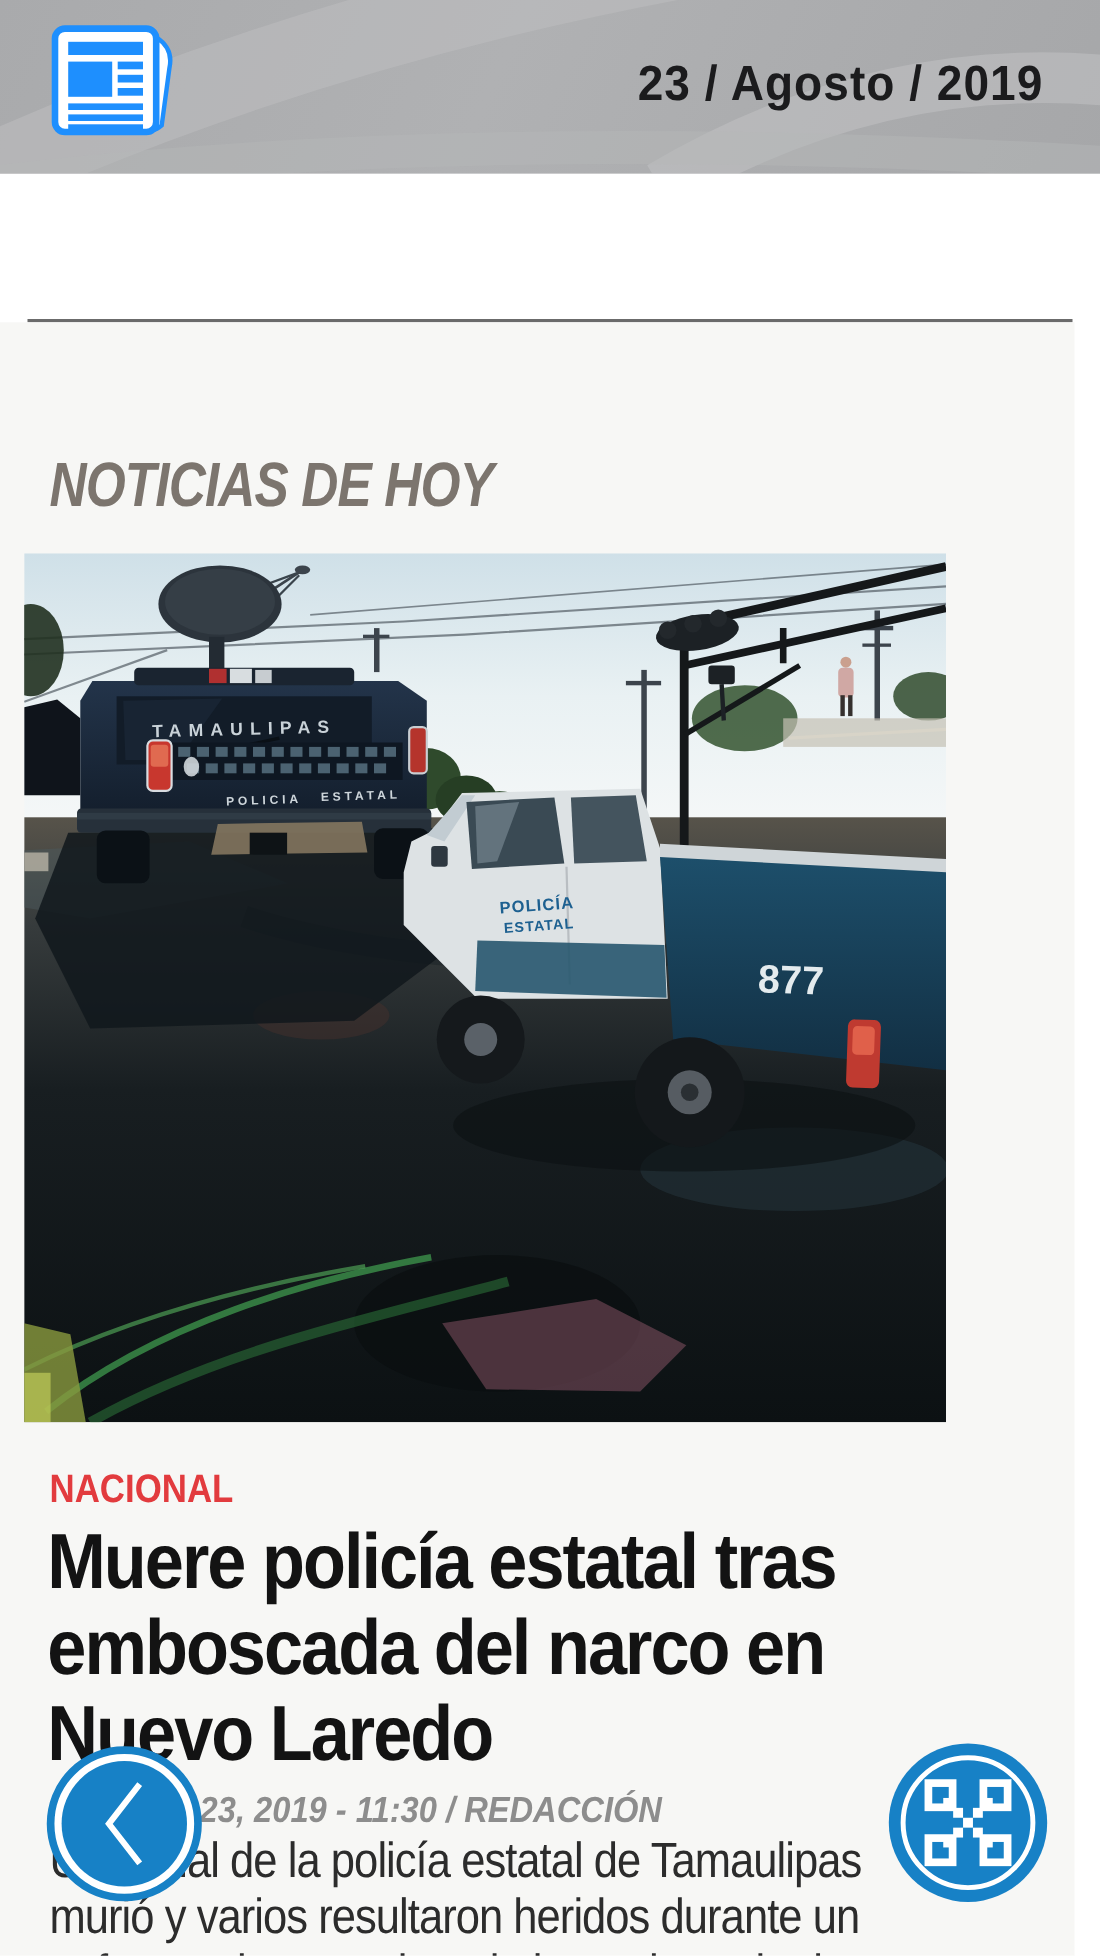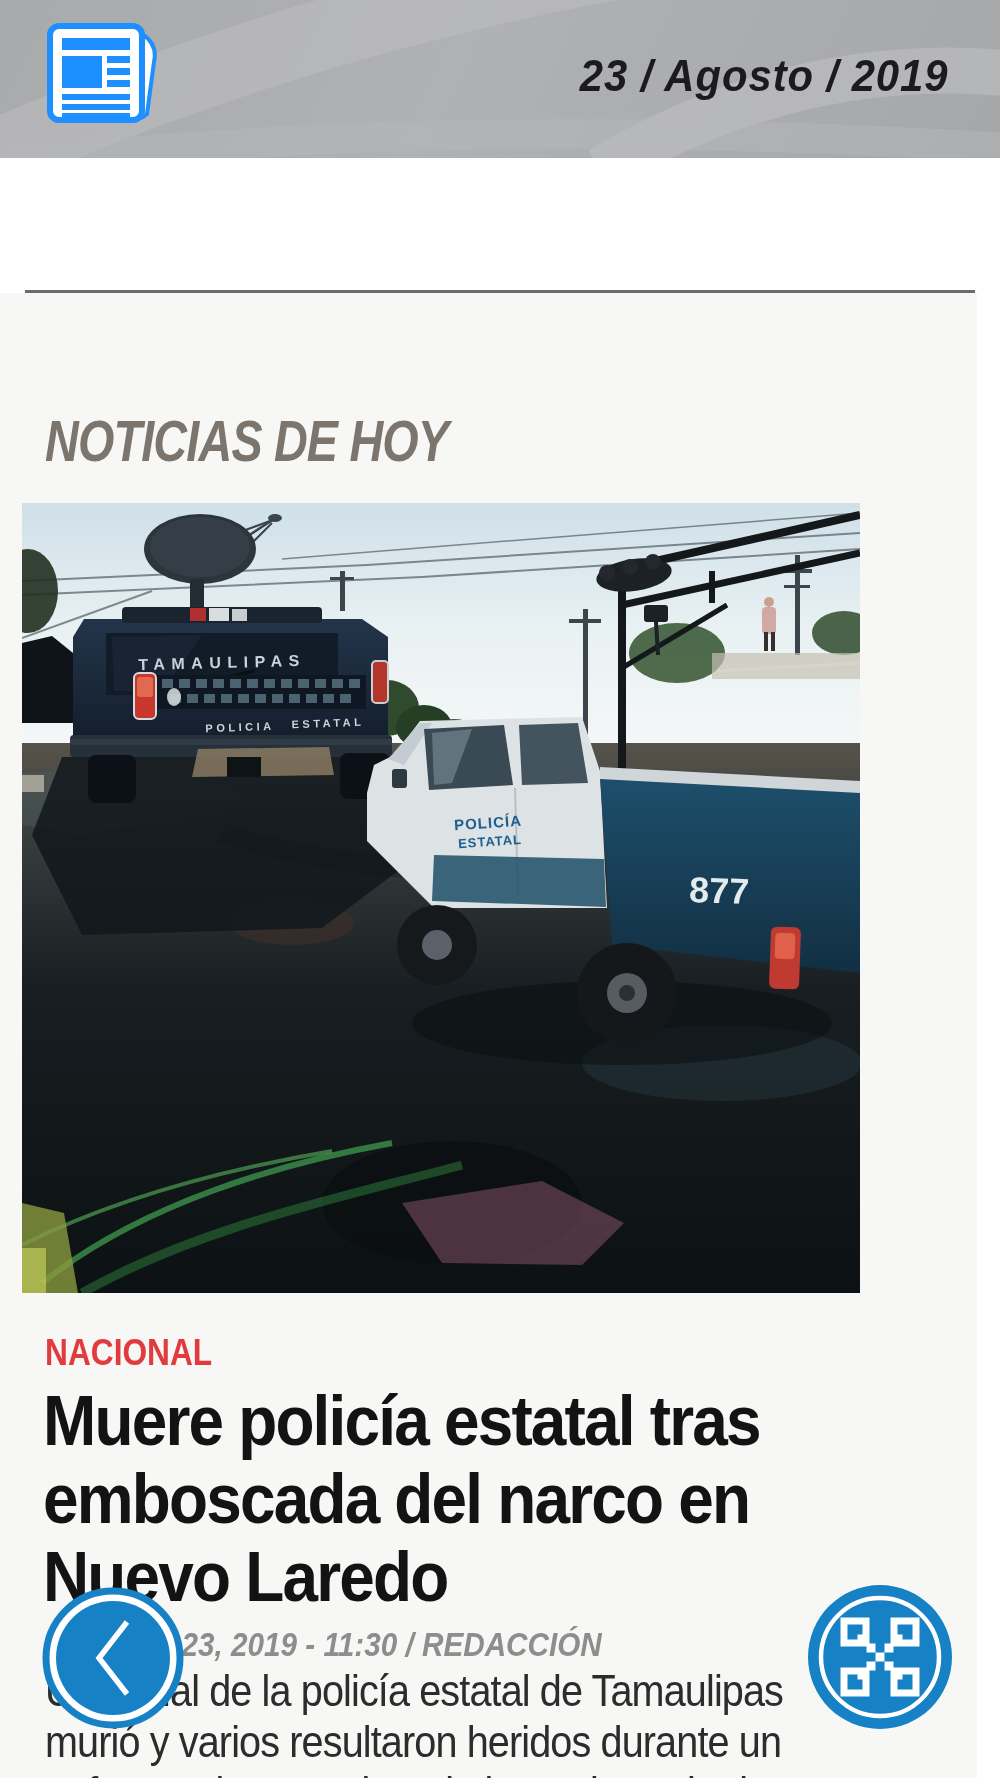--- a/index.html
+++ b/index.html
@@ -3,21 +3,21 @@
 <meta charset="utf-8">
 <style>
   html,body{margin:0;padding:0;}
   body{
     width:1000px;height:1778px;position:relative;overflow:hidden;
     background:#ffffff;font-family:"Liberation Sans",sans-serif;
     -webkit-font-smoothing:antialiased;
   }
   
   .topbar{position:absolute;left:0;top:0;width:1000px;height:158px;
-    background:linear-gradient(115deg,#a9aaac 0%,#b0b1b3 45%,#a6a7a9 100%);overflow:hidden;font-style:italic;}
+    background:linear-gradient(115deg,#a9aaac 0%,#b0b1b3 45%,#a6a7a9 100%);overflow:hidden;}
   .topbar svg.swoosh{position:absolute;left:0;top:0;}
   .brandicon{position:absolute;left:46px;top:18px;}
   .topdate{
     position:absolute;right:52px;top:50px;
     font-size:45px;font-weight:bold;color:#1b1b1d;letter-spacing:1px;
     transform:scaleX(.93);transform-origin:right center;white-space:nowrap;
   }
   
   .header{position:absolute;left:0;top:158px;width:1000px;height:132px;background:#ffffff;}
   .hamburger{position:absolute;left:45px;top:192px;width:64px;height:52px;cursor:pointer;}

